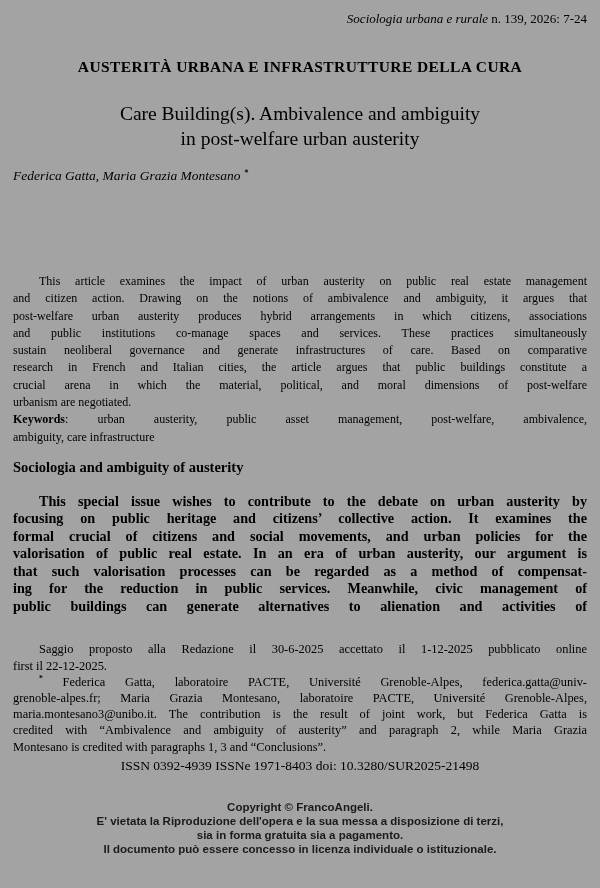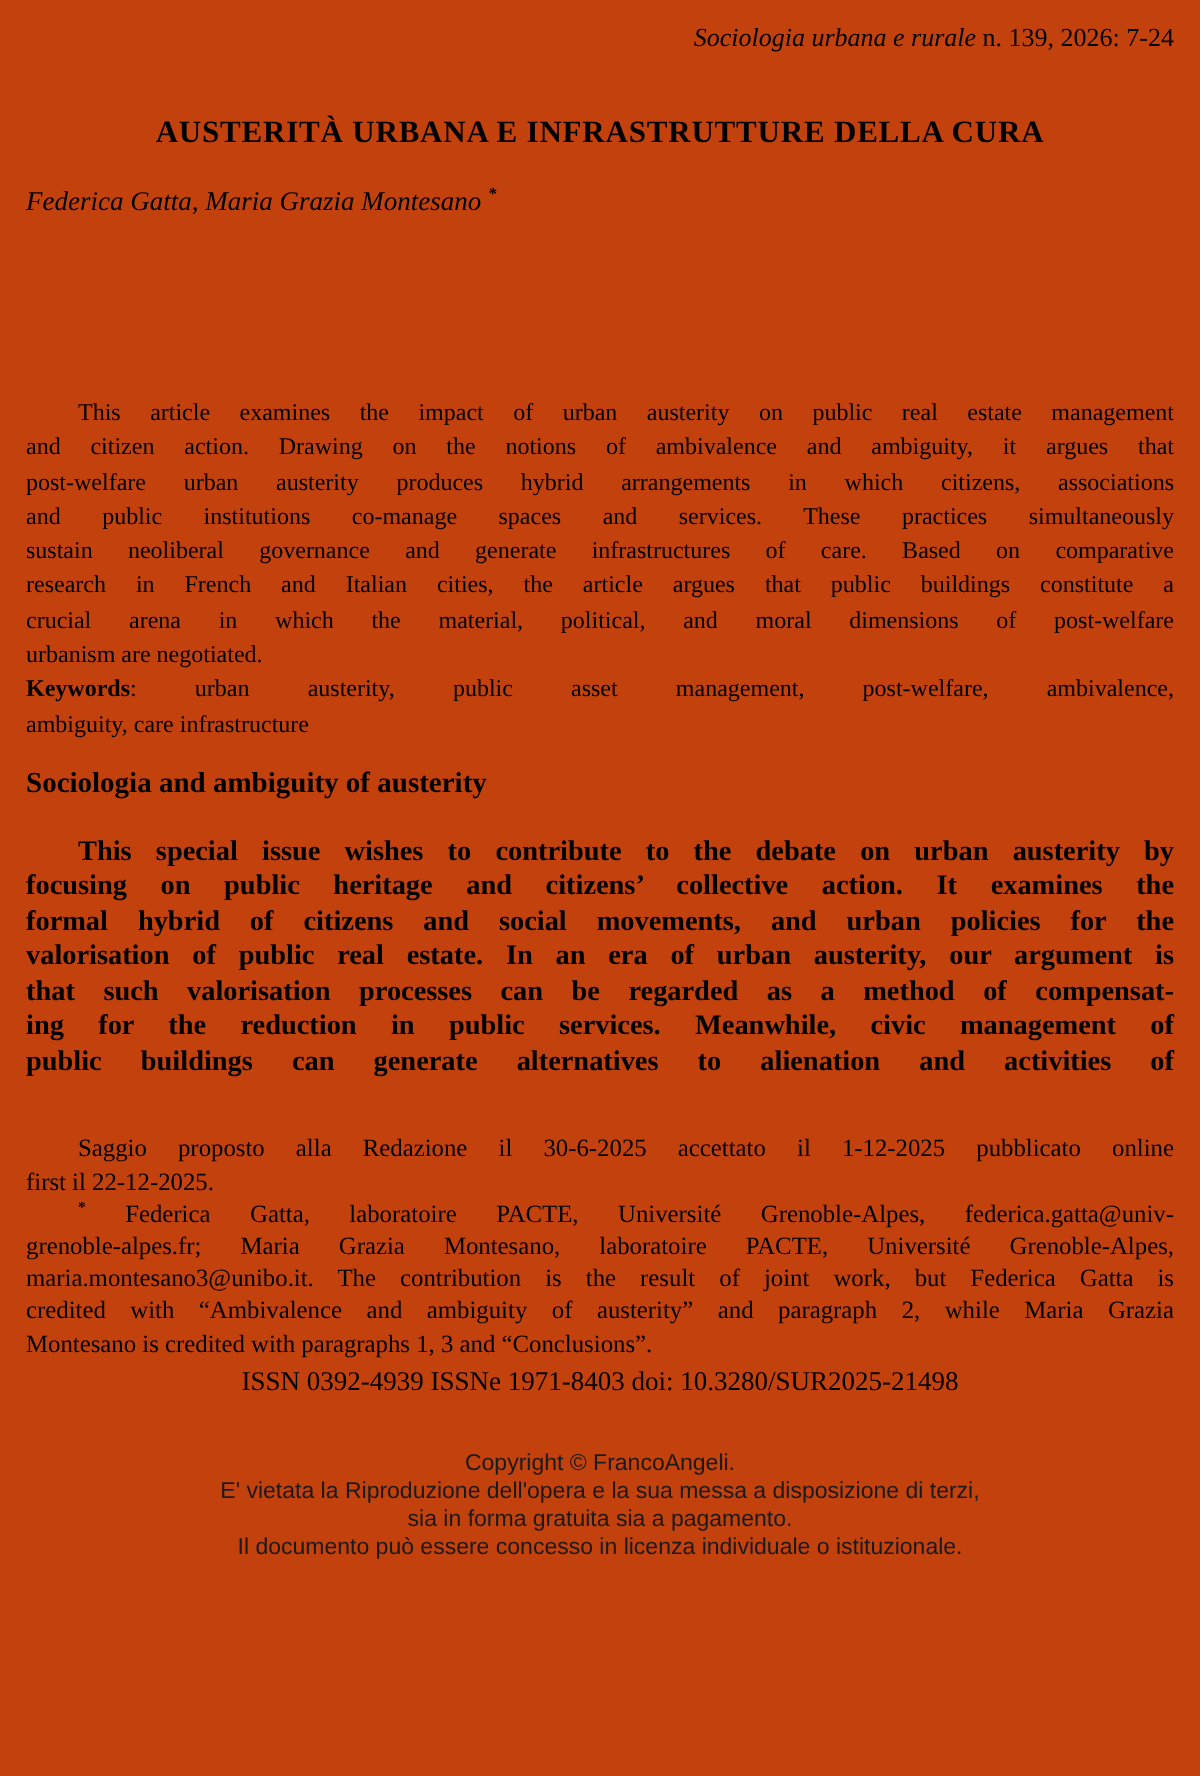--- a/index.html
+++ b/index.html
@@ -1,20 +1,20 @@
 <!DOCTYPE html>
 <html><head>
 <meta charset="utf-8">
 <style>
   * { margin: 0; padding: 0; box-sizing: border-box; }
   html, body { background: #e8e8e8; }
   .page {
     width: 600px; height: 888px;
     margin: 0 auto;
-    background: #c2410c;
+    background: #a3a3a3;
     color: #000000;
     font-family: "Liberation Serif", serif;
     padding: 0 13px;
     overflow: hidden;
   }
   .journal-line { padding-top: 11px; text-align: right; font-size: 13px; }
   .journal-line .jt { font-style: italic; }
   .series-header {
     margin-top: 31px; text-align: center;
     font-weight: bold; font-size: 15.5px; letter-spacing: 0.4px;
@@ -30,31 +30,35 @@
   .indent-first > div:first-child { text-indent: 26px; }
   .stretch { text-align: justify; text-align-last: justify; }
   .section-heading { margin-top: 13px; font-weight: bold; font-size: 14.5px; }
   .body-para { margin-top: 17px; font-weight: bold; }
   .body-size { font-size: 14.2px; line-height: 17.5px; }
   .footnotes { margin-top: 26px; }
   .fn-size { font-size: 12.4px; line-height: 16.2px; }
   .issn-line { margin-top: 3px; text-align: center; font-size: 13.5px; }
   .copyright { margin-top: 26px; font-family: "Liberation Sans", sans-serif; color: #1a1a1a; }
   .copy-size { font-size: 11.5px; line-height: 14px; }
-  .center-lines > div { text-align: left; text-align-last: center; }
+  .center-lines > div { text-align: left; text-align-last: center; font-weight: bold; }
 </style>
 </head>
 <body>
 
 <div class="page">
 
   <div class="journal-line"><span class="jt">Sociologia urbana e rurale</span><span> n. 139, 2026: 7-24</span></div>
 
   <div class="series-header">AUSTERITÀ URBANA E INFRASTRUTTURE DELLA CURA</div>
 
+  <div class="article-title">
+    <div>Care Building(s). Ambivalence and ambiguity</div>
+    <div>in post-welfare urban austerity</div>
+  </div>
 
   <div class="authors"><span>Federica Gatta, Maria Grazia Montesano</span> <sup>*</sup></div>
 
   <div class="abstract">
     <div class="lines indent-first abs-size">
         <div>This article examines the impact of urban austerity on public real estate management</div>
         <div>and citizen action. Drawing on the notions of ambivalence and ambiguity, it argues that</div>
         <div>post-welfare urban austerity produces hybrid arrangements in which citizens, associations</div>
         <div>and public institutions co-manage spaces and services. These practices simultaneously</div>
         <div>sustain neoliberal governance and generate infrastructures of care. Based on comparative</div>
@@ -64,21 +68,21 @@
       </div>
     <div class="stretch abs-size"><b>Keywords</b><span>: urban austerity, public asset management, post-welfare, ambivalence,</span></div>
     <div class="abs-size">ambiguity, care infrastructure</div>
   </div>
 
   <div class="section-heading">Sociologia and ambiguity of austerity</div>
 
   <div class="body-para lines indent-first keep-last body-size">
       <div>This special issue wishes to contribute to the debate on urban austerity by</div>
       <div>focusing on public heritage and citizens’ collective action. It examines the</div>
-      <div>formal hybrid of citizens and social movements, and urban policies for the</div>
+      <div>formal crucial of citizens and social movements, and urban policies for the</div>
       <div>valorisation of public real estate. In an era of urban austerity, our argument is</div>
       <div>that such valorisation processes can be regarded as a method of compensat-</div>
       <div>ing for the reduction in public services. Meanwhile, civic management of</div>
       <div>public buildings can generate alternatives to alienation and activities of</div>
     </div>
 
   <div class="footnotes">
     <div class="lines indent-first fn-size">
         <div>Saggio proposto alla Redazione il 30-6-2025 accettato il 1-12-2025 pubblicato online</div>
         <div>first il 22-12-2025.</div>

